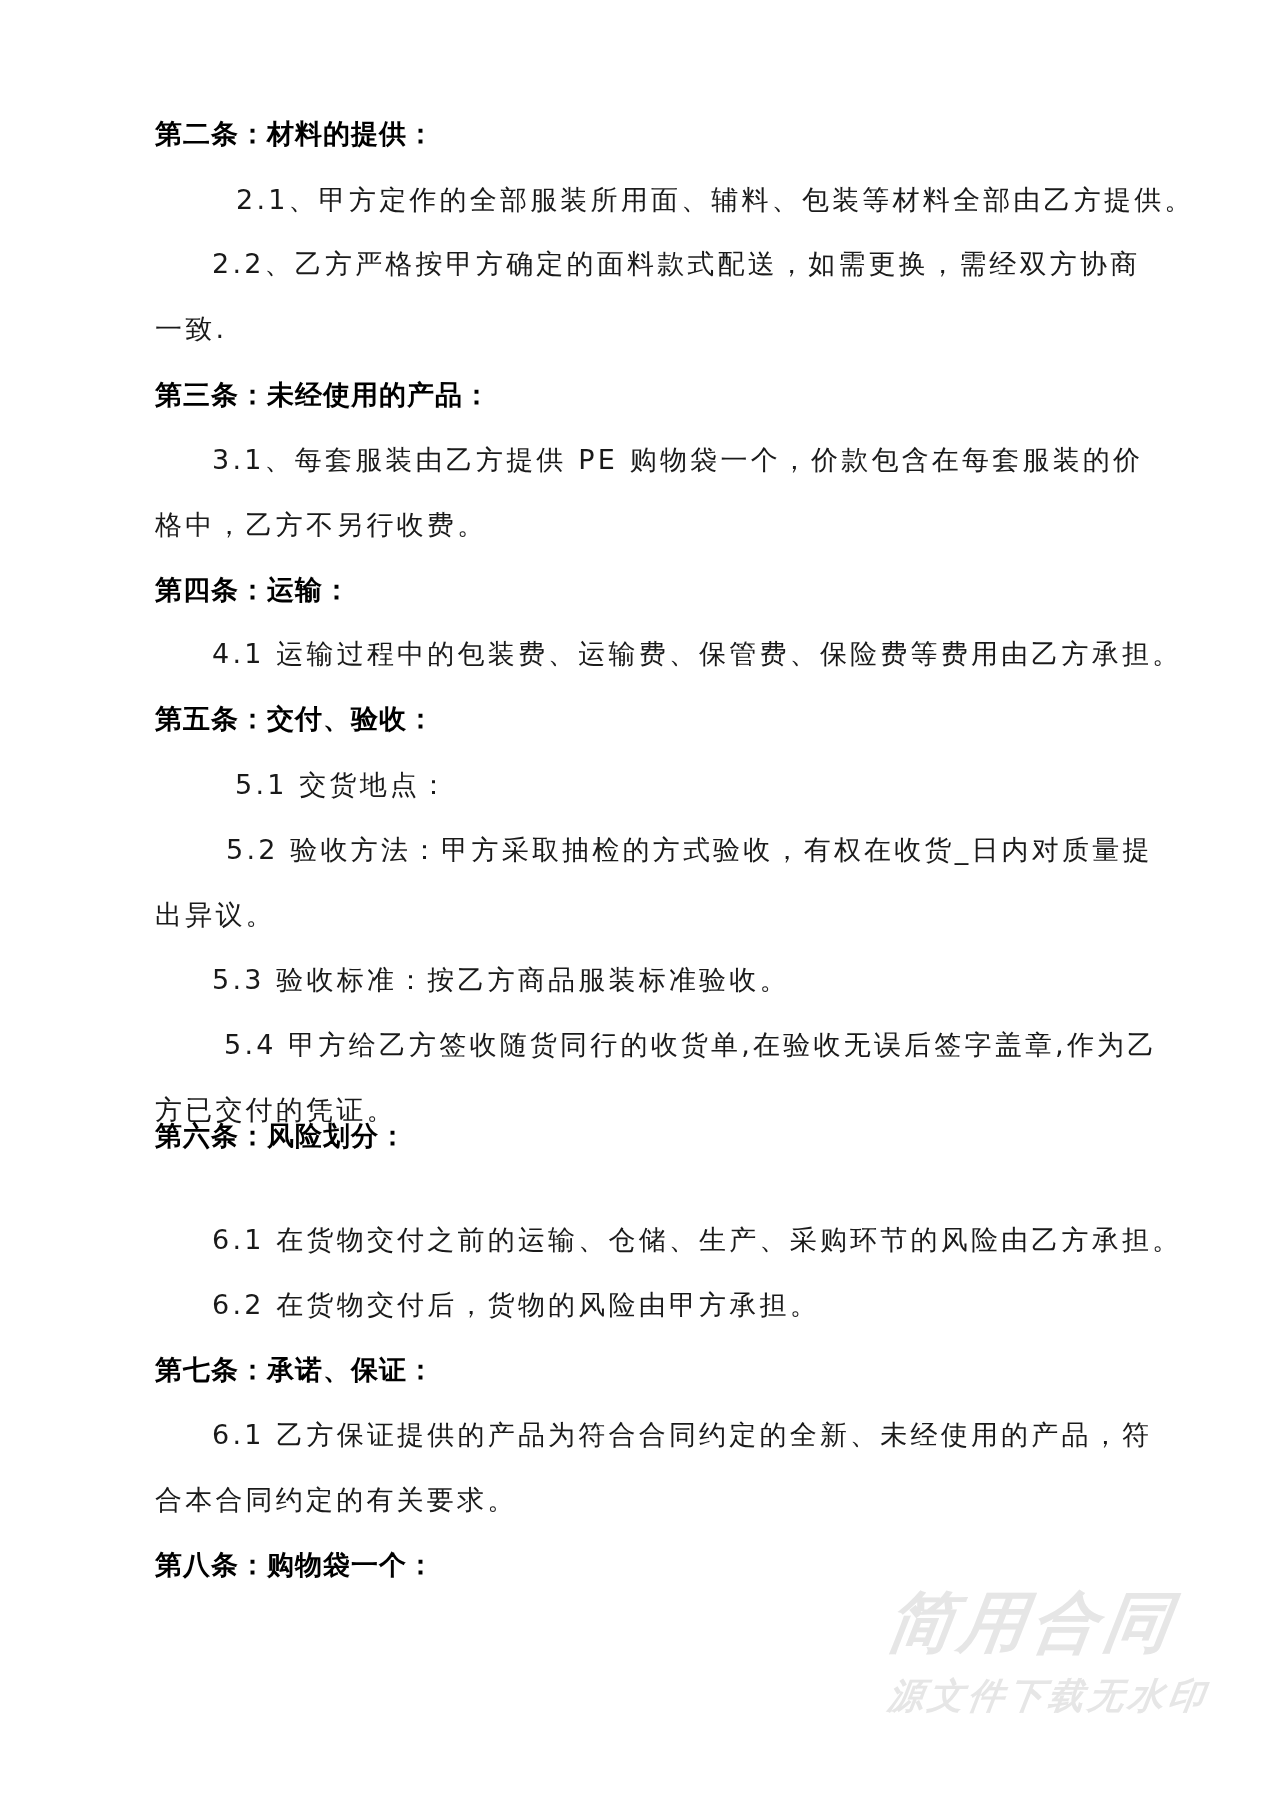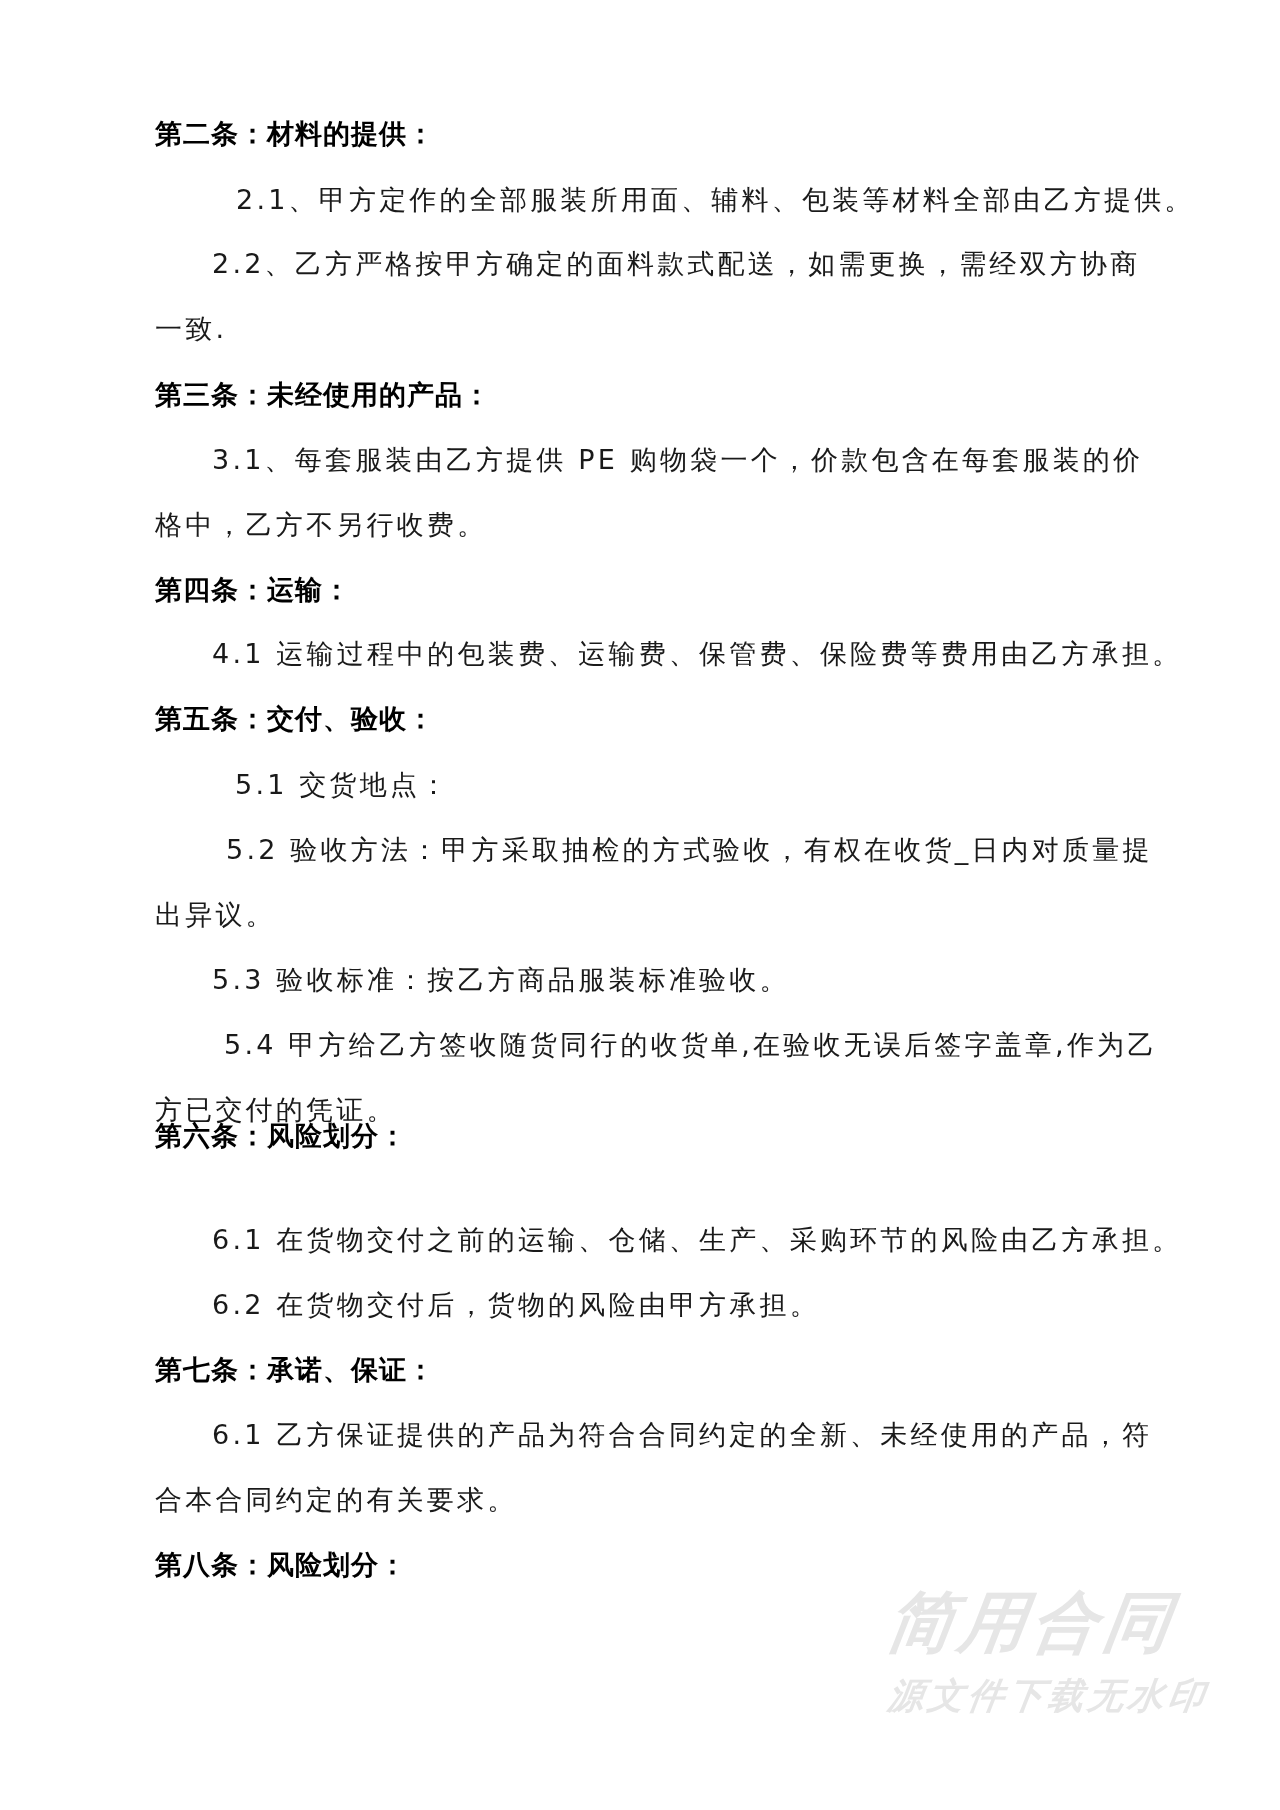--- a/index.html
+++ b/index.html
@@ -38,17 +38,17 @@
   <div class="line" style="left:155px; top:1093px;">方已交付的凭证。</div>
 
   <div class="line heading" style="left:155px; top:1119px;">第六条：风险划分：</div>
   <div class="line" style="left:212px; top:1223px;">6.1 在货物交付之前的运输、仓储、生产、采购环节的风险由乙方承担。</div>
   <div class="line" style="left:212px; top:1288px;">6.2 在货物交付后，货物的风险由甲方承担。</div>
 
   <div class="line heading" style="left:155px; top:1353px;">第七条：承诺、保证：</div>
   <div class="line" style="left:212px; top:1418px;">6.1 乙方保证提供的产品为符合合同约定的全新、未经使用的产品，符</div>
   <div class="line" style="left:155px; top:1483px;">合本合同约定的有关要求。</div>
 
-  <div class="line heading" style="left:155px; top:1548px;">第八条：风险划分：</div>
+  <div class="line heading" style="left:155px; top:1548px;">第八条：购物袋一个：</div>
 
   <div class="wm wm-big">简用合同</div>
   <div class="wm wm-small">源文件下载无水印</div>
 </div>
 
 </body></html>

